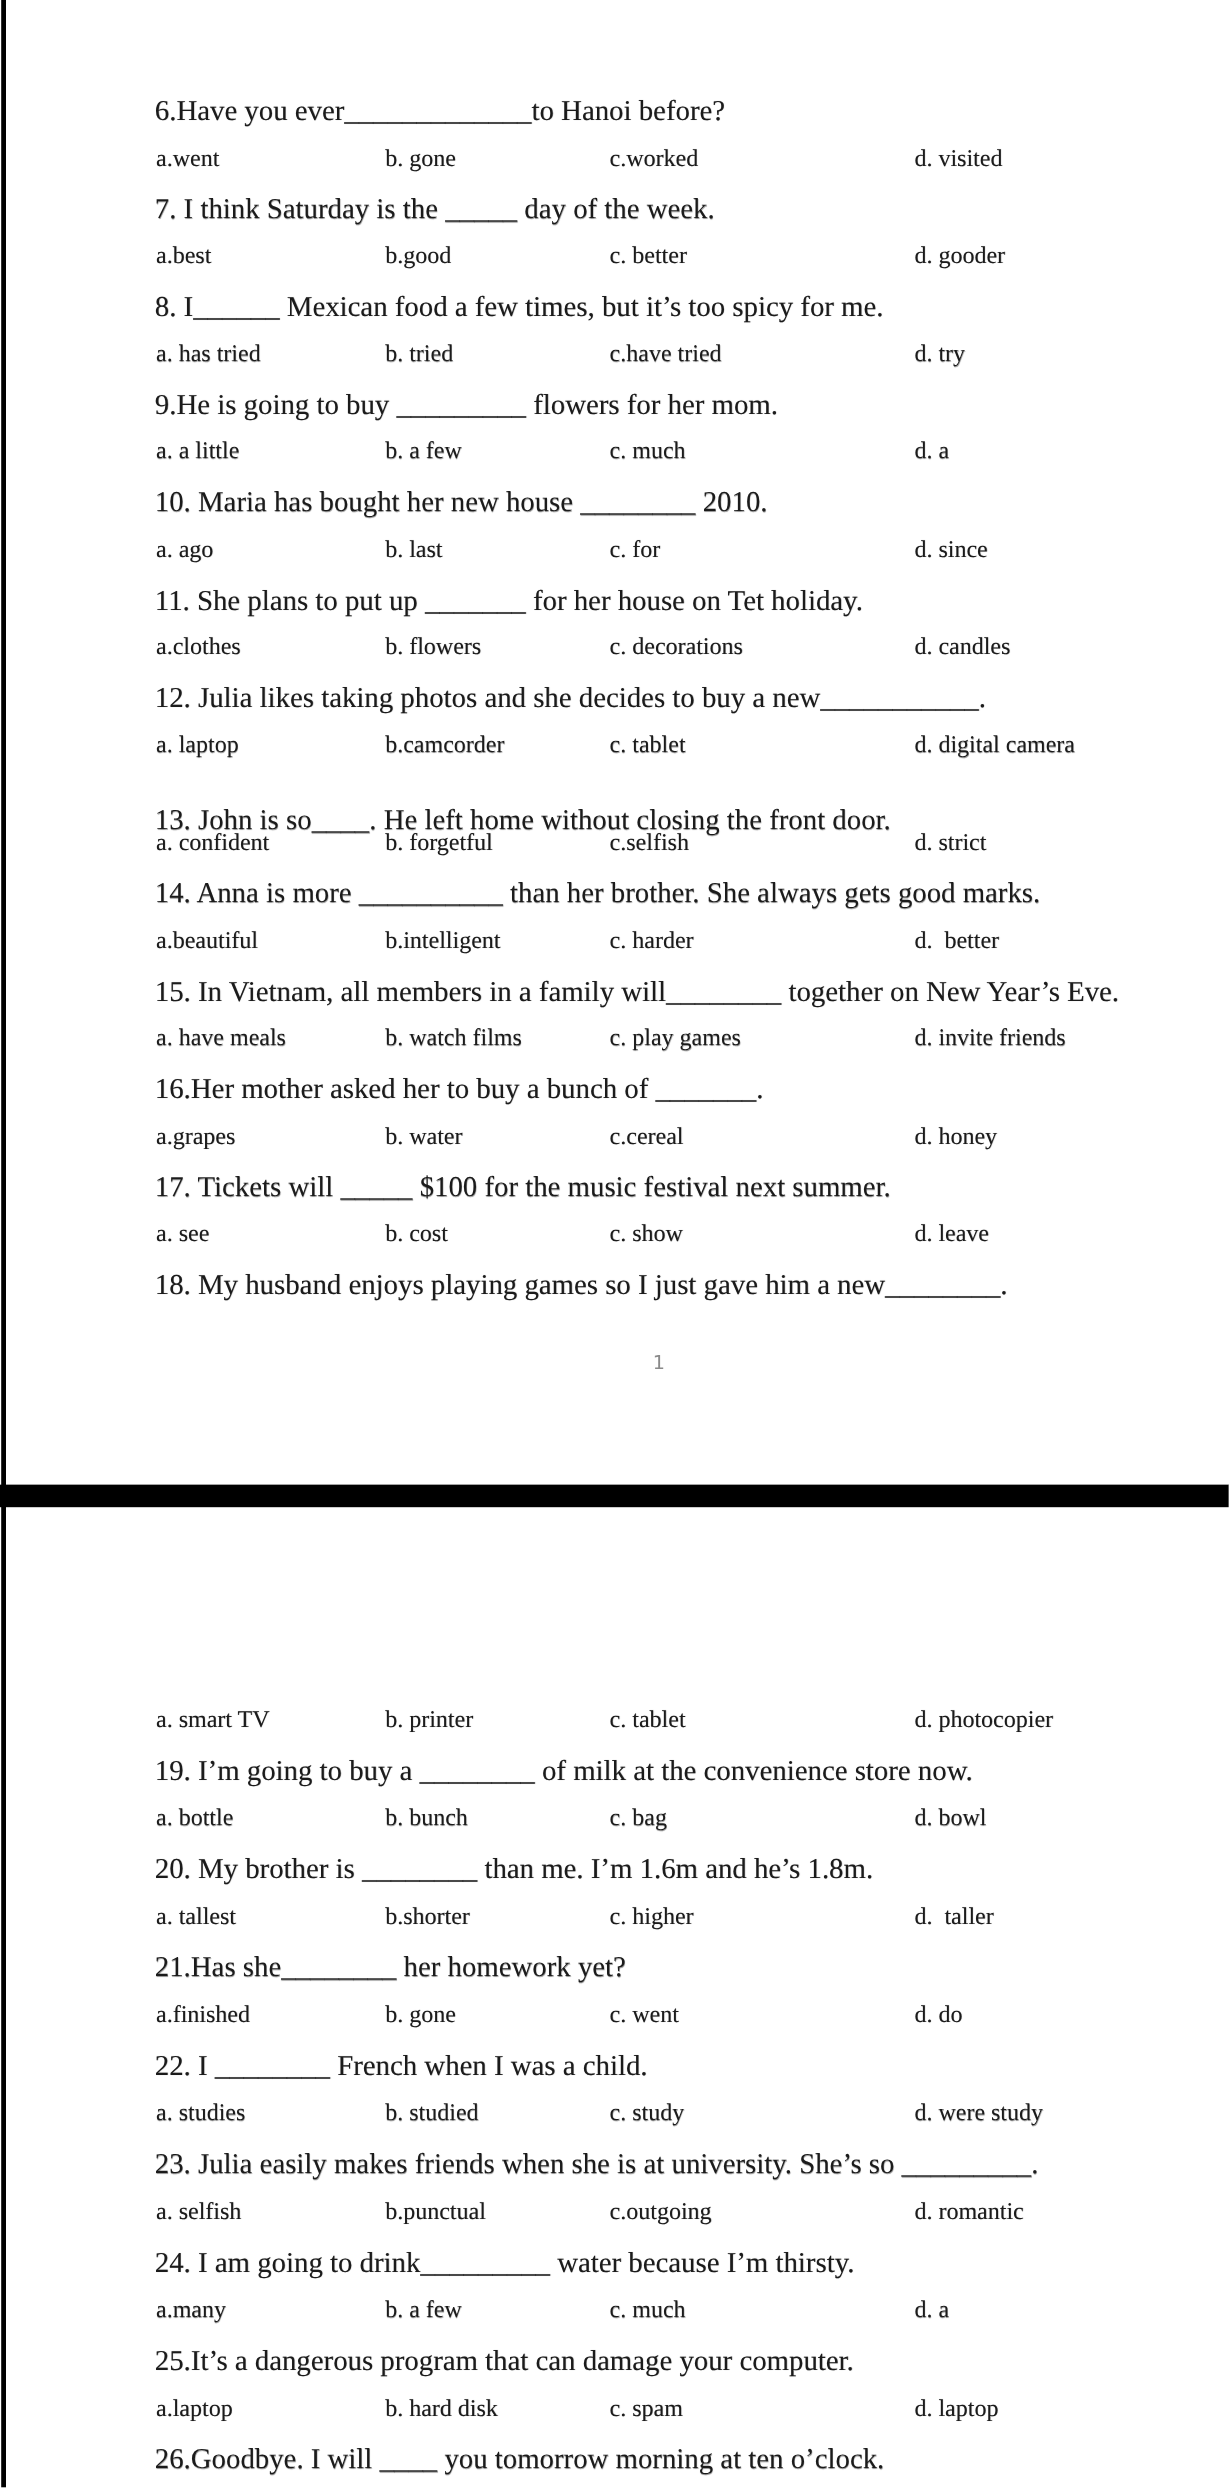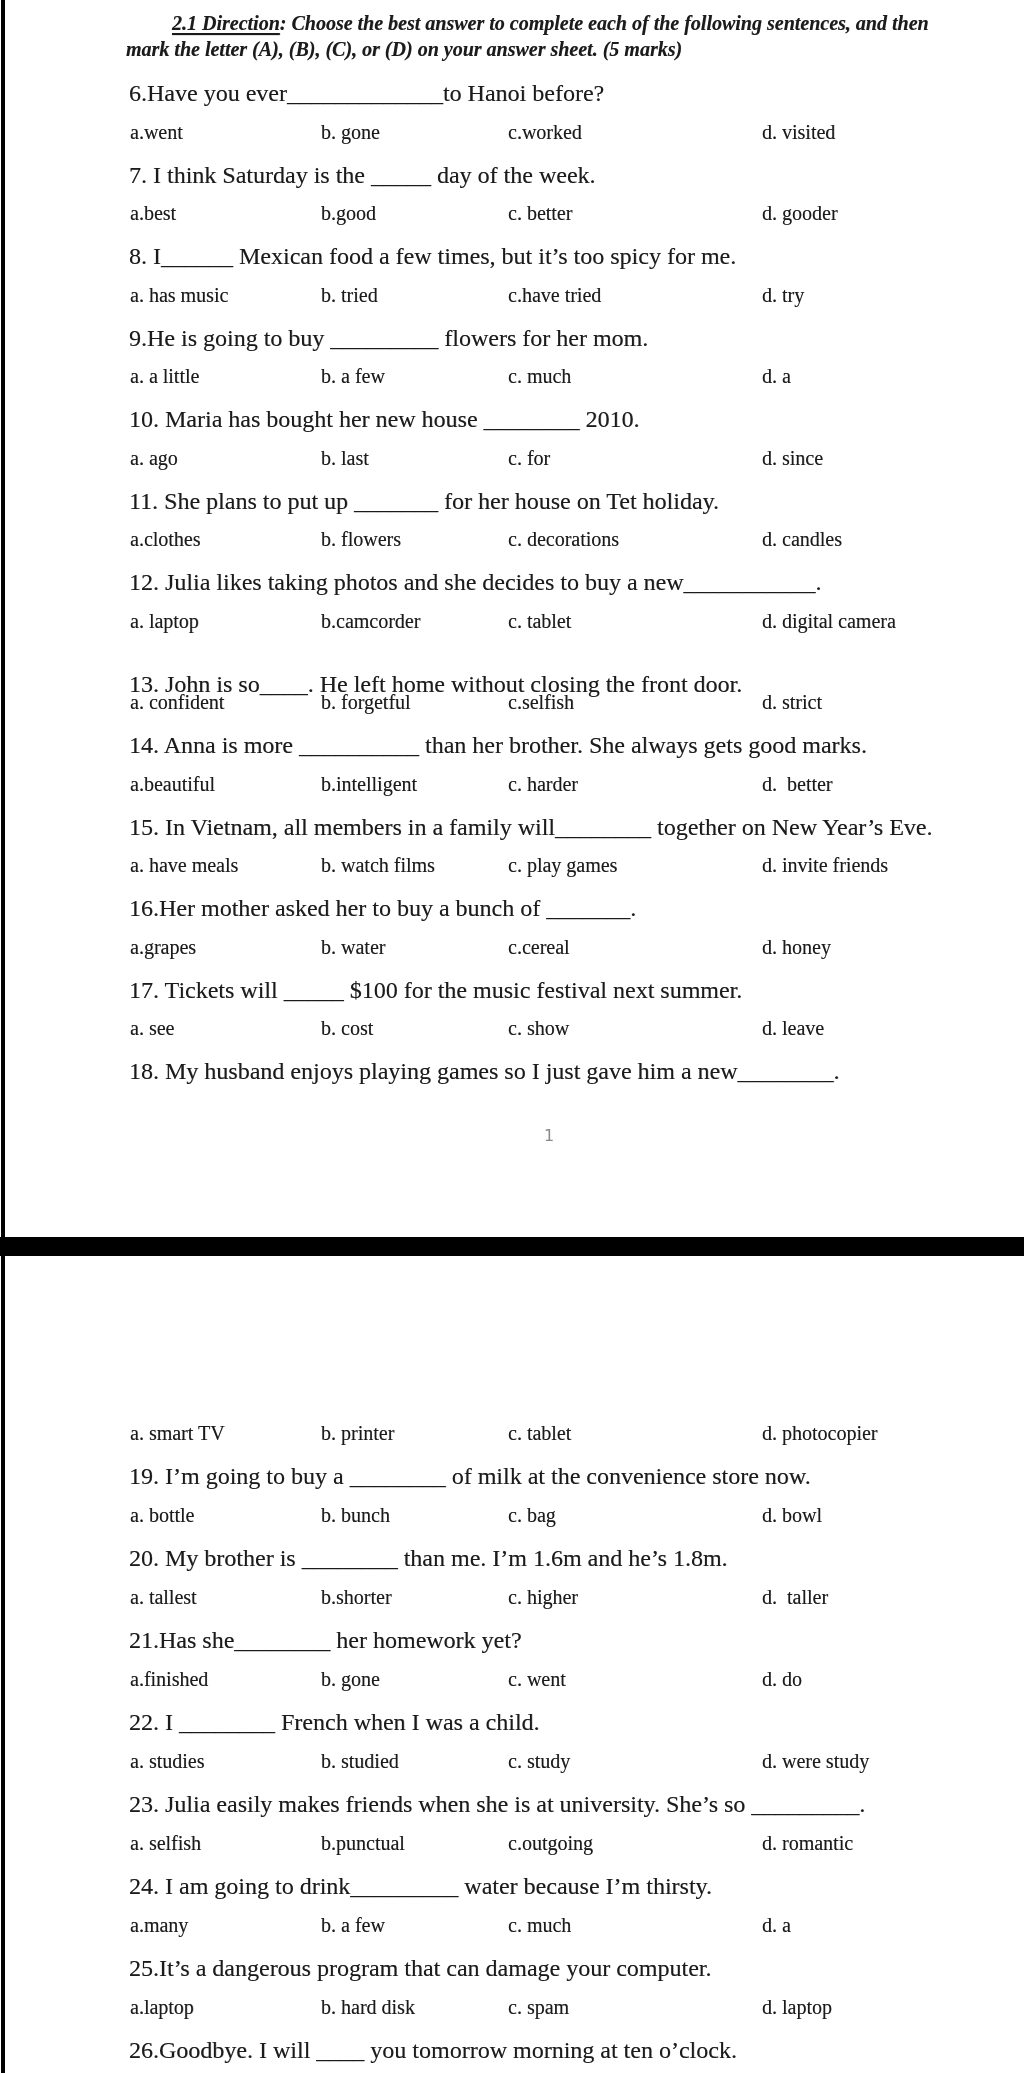--- a/index.html
+++ b/index.html
@@ -25,40 +25,38 @@
       text-shadow:0.3px 0.3px 0.6px rgba(20,20,20,0.45);}
   .pageno{position:absolute;top:1126px;left:544px;font-size:16px;color:#8a8a8a;
       font-family:"DejaVu Sans","Liberation Sans",sans-serif;}
 </style>
 </head>
 <body>
 
 <div class="left-line"></div>
 
 <div class="page" id="page1">
-  <div class="hl" id="hline1"><span class="u">2.1 Direction</span><span>: Choose the best answer to complete each of the following sentences, and then</span></div>
-  <div class="hl" id="hline2">mark the letter (A), (B), (C), or (D) on your answer sheet. (5 marks)</div>
   <div id="p1rows">
       <div class="qline" style="top: 80px;">6.Have you ever_____________to Hanoi before?</div>
       <div class="oline" style="top: 120.75px;">
         <span class="opt" style="left: 130px;">a.went</span>
         <span class="opt" style="left: 321px;">b. gone</span>
         <span class="opt" style="left: 508px;">c.worked</span>
         <span class="opt" style="left: 762px;">d. visited</span>
       </div>
       <div class="qline" style="top: 161.5px;">7. I think Saturday is the _____ day of the week.</div>
       <div class="oline" style="top: 202.25px;">
         <span class="opt" style="left: 130px;">a.best</span>
         <span class="opt" style="left: 321px;">b.good</span>
         <span class="opt" style="left: 508px;">c. better</span>
         <span class="opt" style="left: 762px;">d. gooder</span>
       </div>
       <div class="qline" style="top: 243px;">8. I______ Mexican food a few times, but it’s too spicy for me.</div>
       <div class="oline" style="top: 283.75px;">
-        <span class="opt" style="left: 130px;">a. has music</span>
+        <span class="opt" style="left: 130px;">a. has tried</span>
         <span class="opt" style="left: 321px;">b. tried</span>
         <span class="opt" style="left: 508px;">c.have tried</span>
         <span class="opt" style="left: 762px;">d. try</span>
       </div>
       <div class="qline" style="top: 324.5px;">9.He is going to buy _________ flowers for her mom.</div>
       <div class="oline" style="top: 365.25px;">
         <span class="opt" style="left: 130px;">a. a little</span>
         <span class="opt" style="left: 321px;">b. a few</span>
         <span class="opt" style="left: 508px;">c. much</span>
         <span class="opt" style="left: 762px;">d. a</span>

